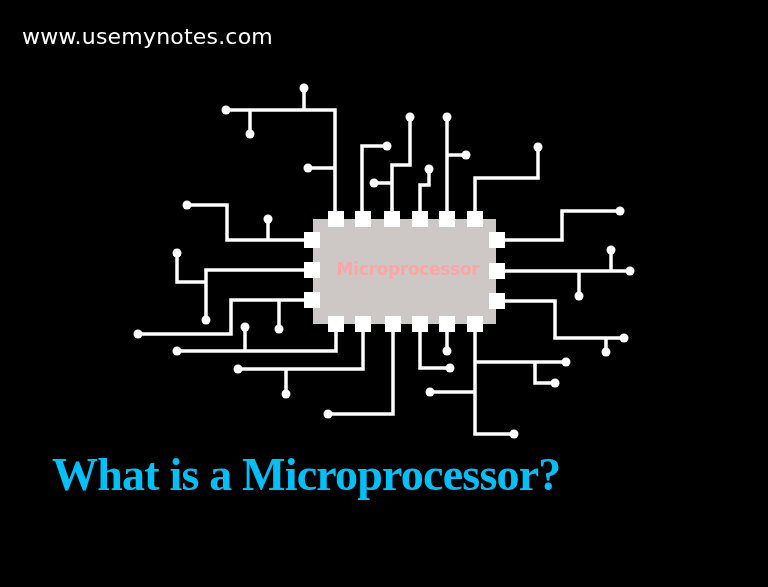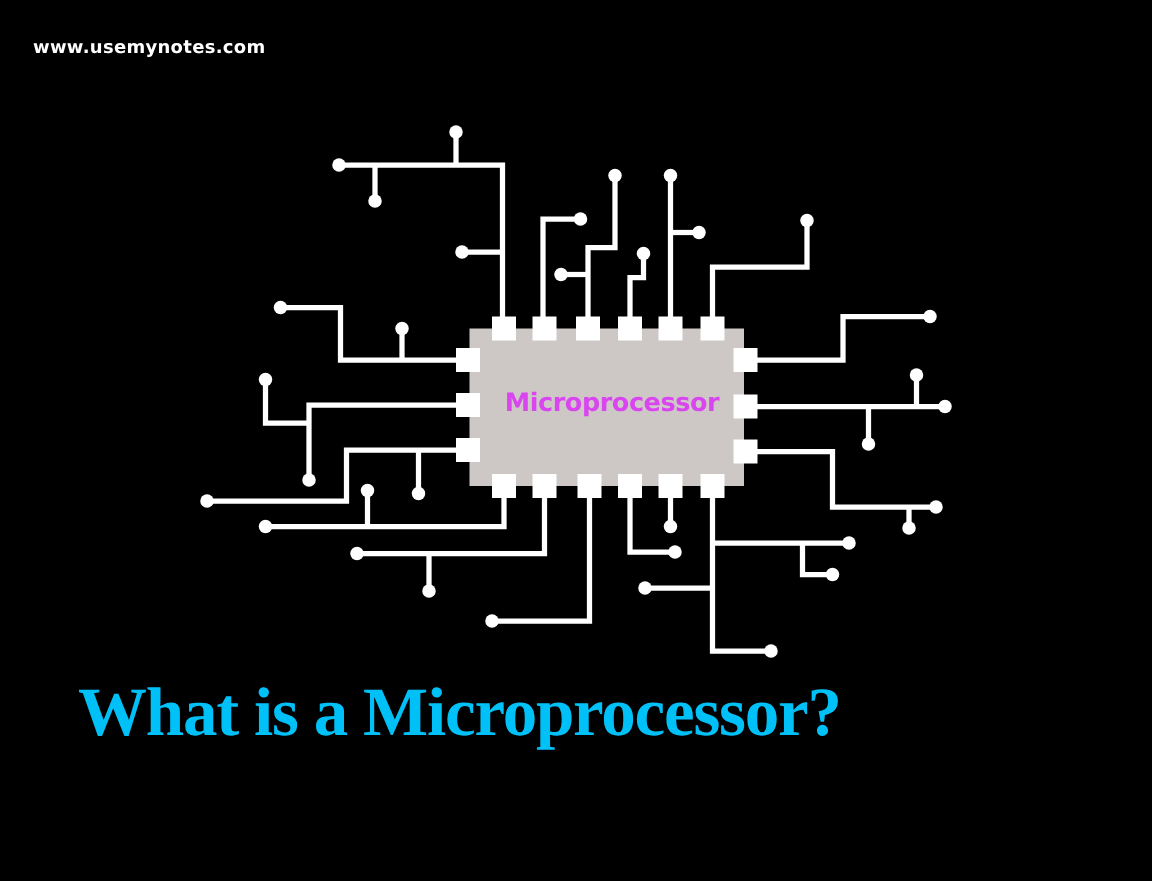--- a/index.html
+++ b/index.html
@@ -1,19 +1,19 @@
 <!DOCTYPE html>
 <html><head>
   <meta charset="utf-8">
   <style>
     html, body { margin: 0; padding: 0; }
     body { width: 768px; height: 587px; background: #000000; position: relative; overflow: hidden; font-family: "DejaVu Sans", sans-serif; }
-    .site-url { position: absolute; left: 22px; top: 24px; color: #ffffff; font-family: "DejaVu Sans", sans-serif; font-weight: bold; font-size: 12px; letter-spacing: 0.2px; }
+    .site-url { position: absolute; left: 22px; top: 24px; color: #ffffff; font-family: "DejaVu Sans", sans-serif; font-weight: normal; font-size: 22px; letter-spacing: 0.2px; }
     .diagram { position: absolute; left: 0; top: 0; width: 768px; height: 587px; }
-    .chip-label { position: absolute; left: 318px; top: 259px; width: 180px; text-align: center; color: #d946ef; font-family: "DejaVu Sans", sans-serif; font-weight: bold; font-size: 17px; letter-spacing: -0.3px; }
+    .chip-label { position: absolute; left: 318px; top: 259px; width: 180px; text-align: center; color: #fca5a5; font-family: "DejaVu Sans", sans-serif; font-weight: bold; font-size: 17px; letter-spacing: -0.3px; }
     .headline { position: absolute; left: 52px; top: 448px; color: #00c0f8; font-family: Liberation Serif, serif; font-weight: bold; font-size: 46px; letter-spacing: -0.8px; white-space: nowrap; }
   </style>
 </head>
 <body>
 
 <div class="site-url">www.usemynotes.com</div>
 
 <svg class="diagram" viewBox="0 0 768 587" xmlns="http://www.w3.org/2000/svg">
   <g fill="none" stroke="#ffffff" stroke-width="3.5" stroke-linejoin="miter">
 

